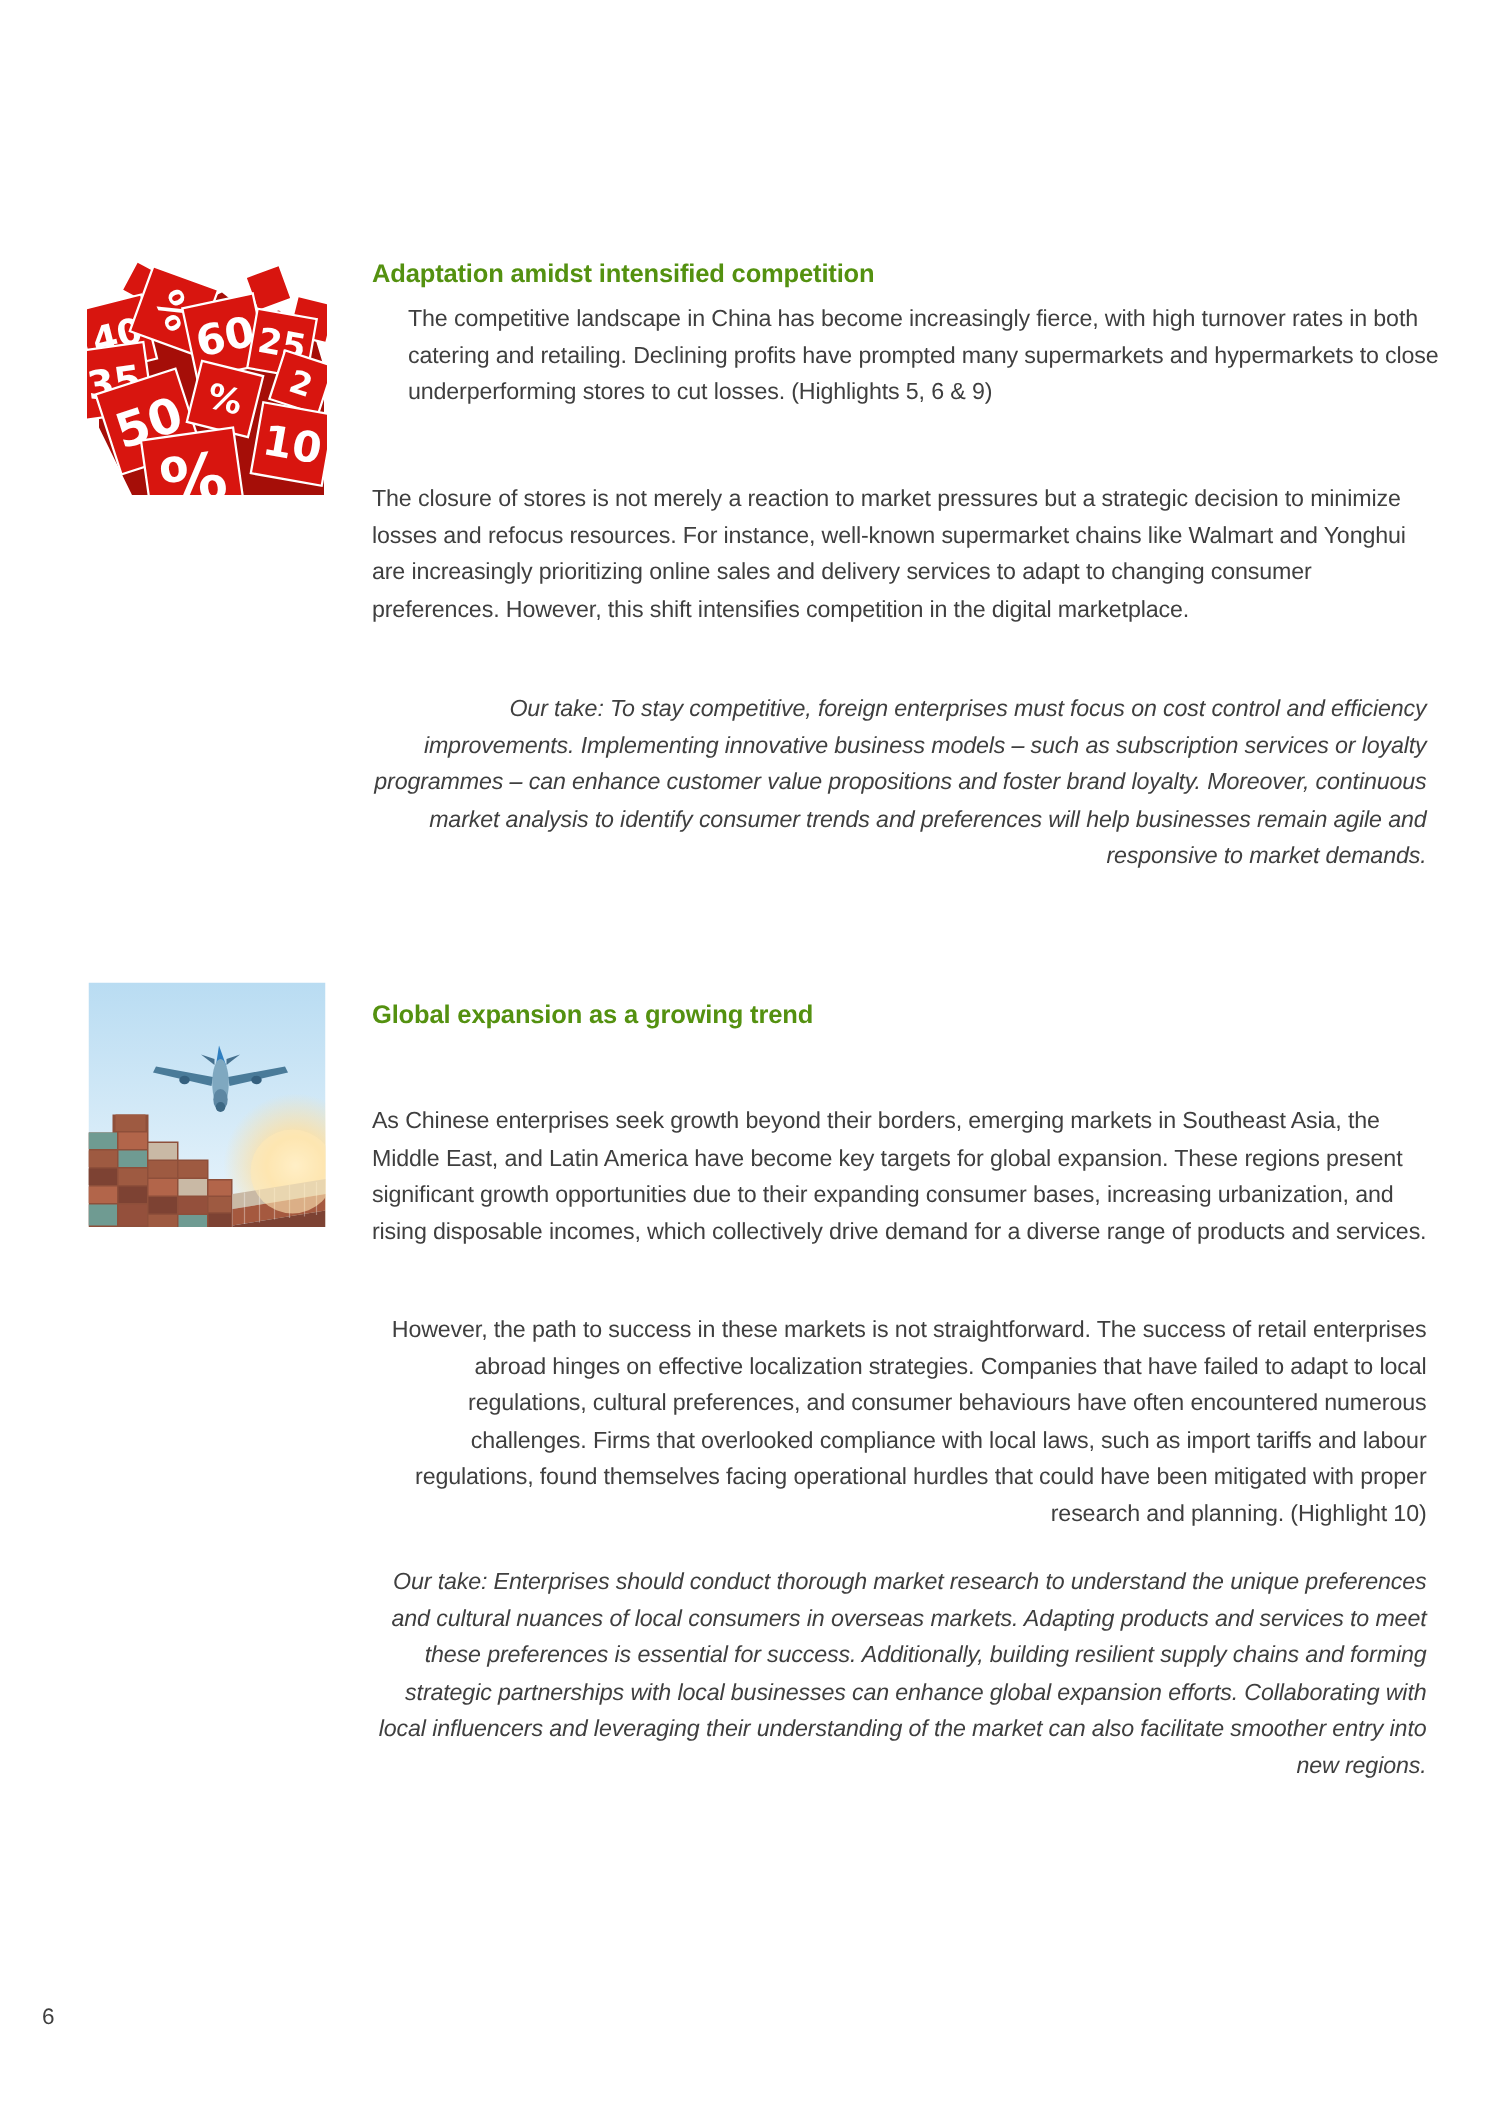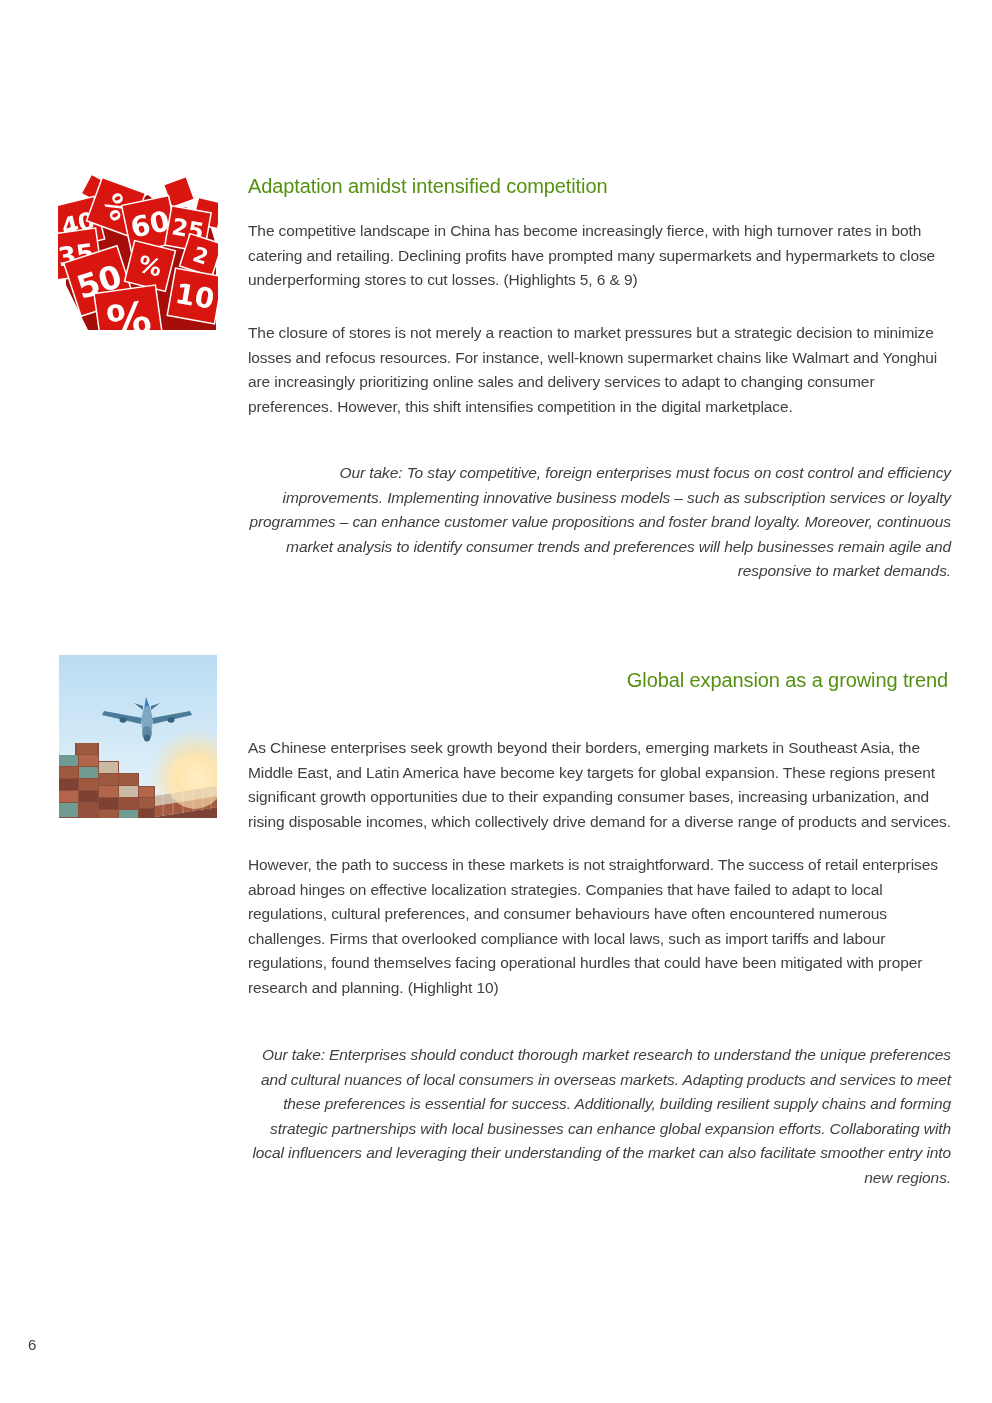--- a/index.html
+++ b/index.html
@@ -10,37 +10,37 @@
     background:var(--page_bg,#fff);
     font-family:"Liberation Sans", sans-serif;
     color:var(--body_text,#3f3f3f);
     overflow:hidden;
   }
   .figure{position:absolute;}
   .fig-dice{left:58px;top:173px;width:160px;height:157px;}
   .fig-plane{left:59px;top:655px;width:158px;height:163px;}
   .heading{
     position:absolute;left:248px;width:700px;
-    font-size:20px;font-weight:normal;line-height:22px;
+    font-size:17px;font-weight:bold;line-height:22px;
     color:var(--heading_green,#549110);
     letter-spacing:-0.1px;
   }
   .h1{top:158px;}
-  .h2{top:652px;text-align:right;}
+  .h2{top:652px;}
   .para{
     position:absolute;left:248px;width:703px;
     font-size:15.5px;line-height:24.5px;letter-spacing:-0.1px;
     margin:0;
   }
   .italic{font-style:italic;text-align:right;}
-  .p1{top:219px;}
+  .p1{top:201px;margin-left:24px;}
   .p2{top:321px;}
   .p3{top:461px;}
   .p4{top:736px;}
-  .p5{top:853px;}
+  .p5{top:875px;text-align:right;}
   .p6{top:1043px;font-style:italic;}
   .page-number{
     position:absolute;left:28px;top:1336px;
     font-size:15px;color:var(--body_text,#3f3f3f);
   }
   .dice-face{fill:var(--dice_red,#d8150f);stroke:#ffffff;stroke-width:1.5px;}
   .dice-back{fill:var(--dice_red_dark,#a50e08);}
   .dice-label{fill:#ffffff;font-family:"DejaVu Sans",sans-serif;font-weight:bold;text-anchor:middle;}
 </style>
 </head>

